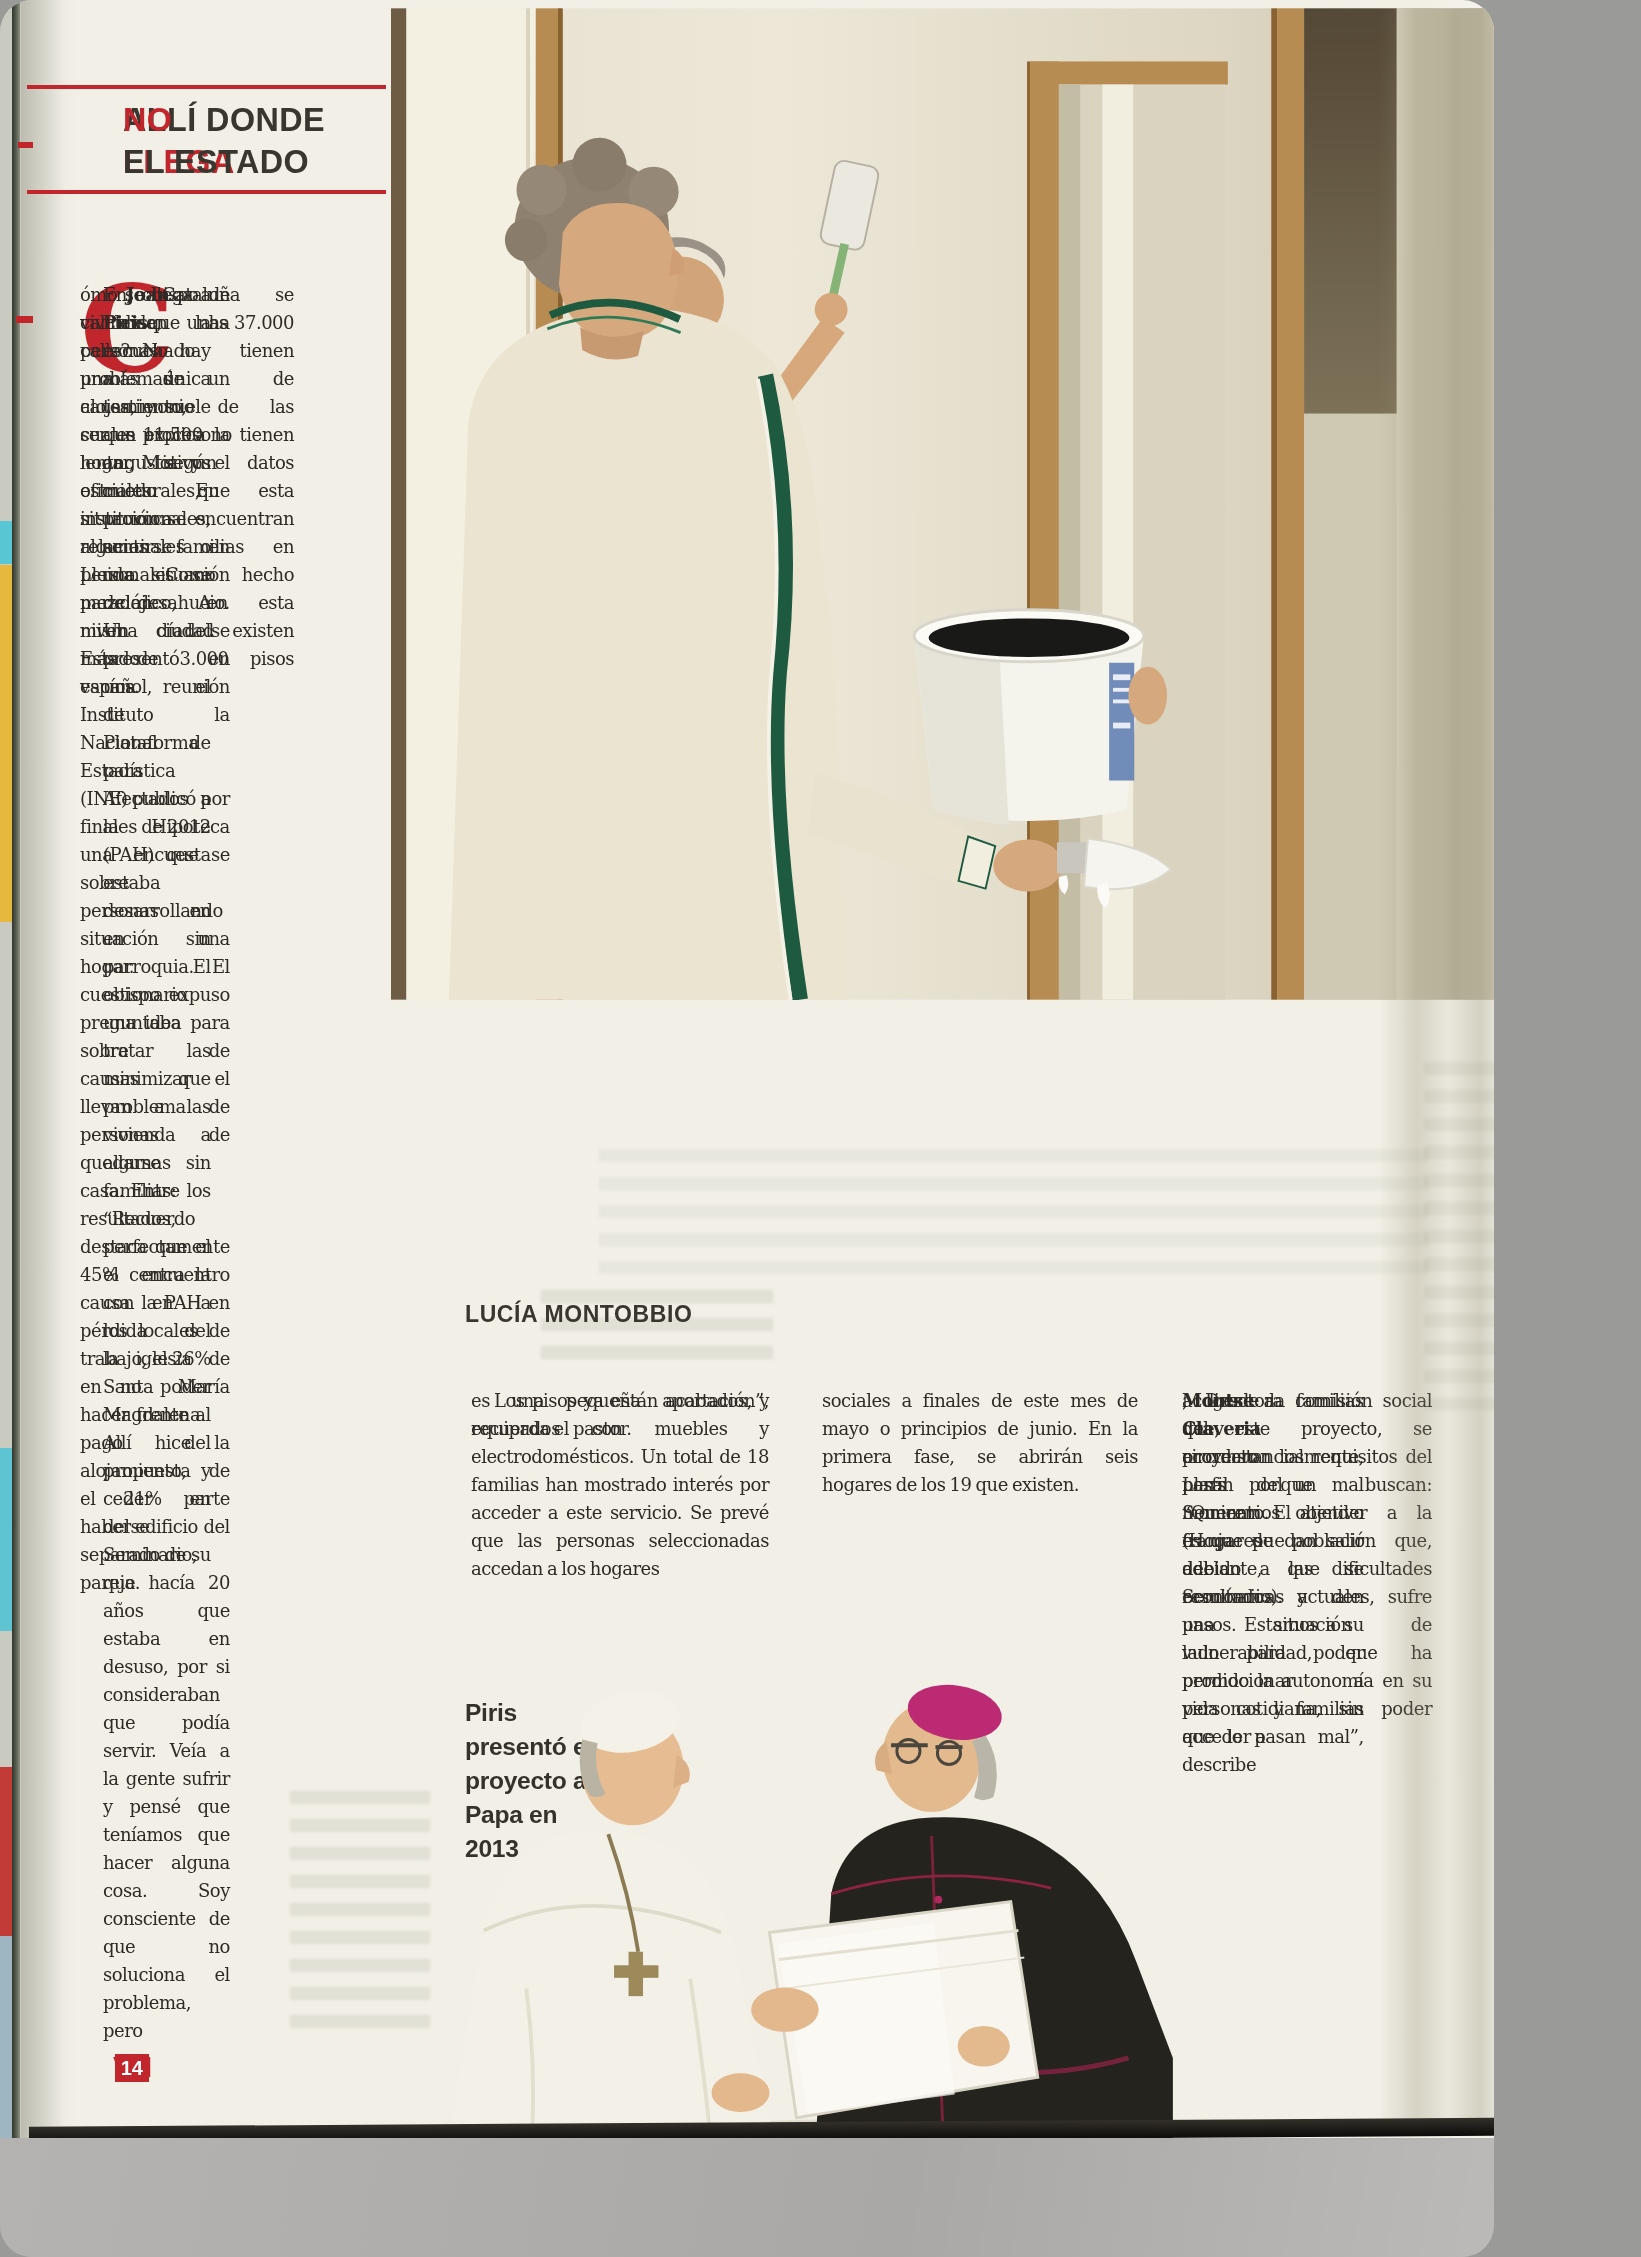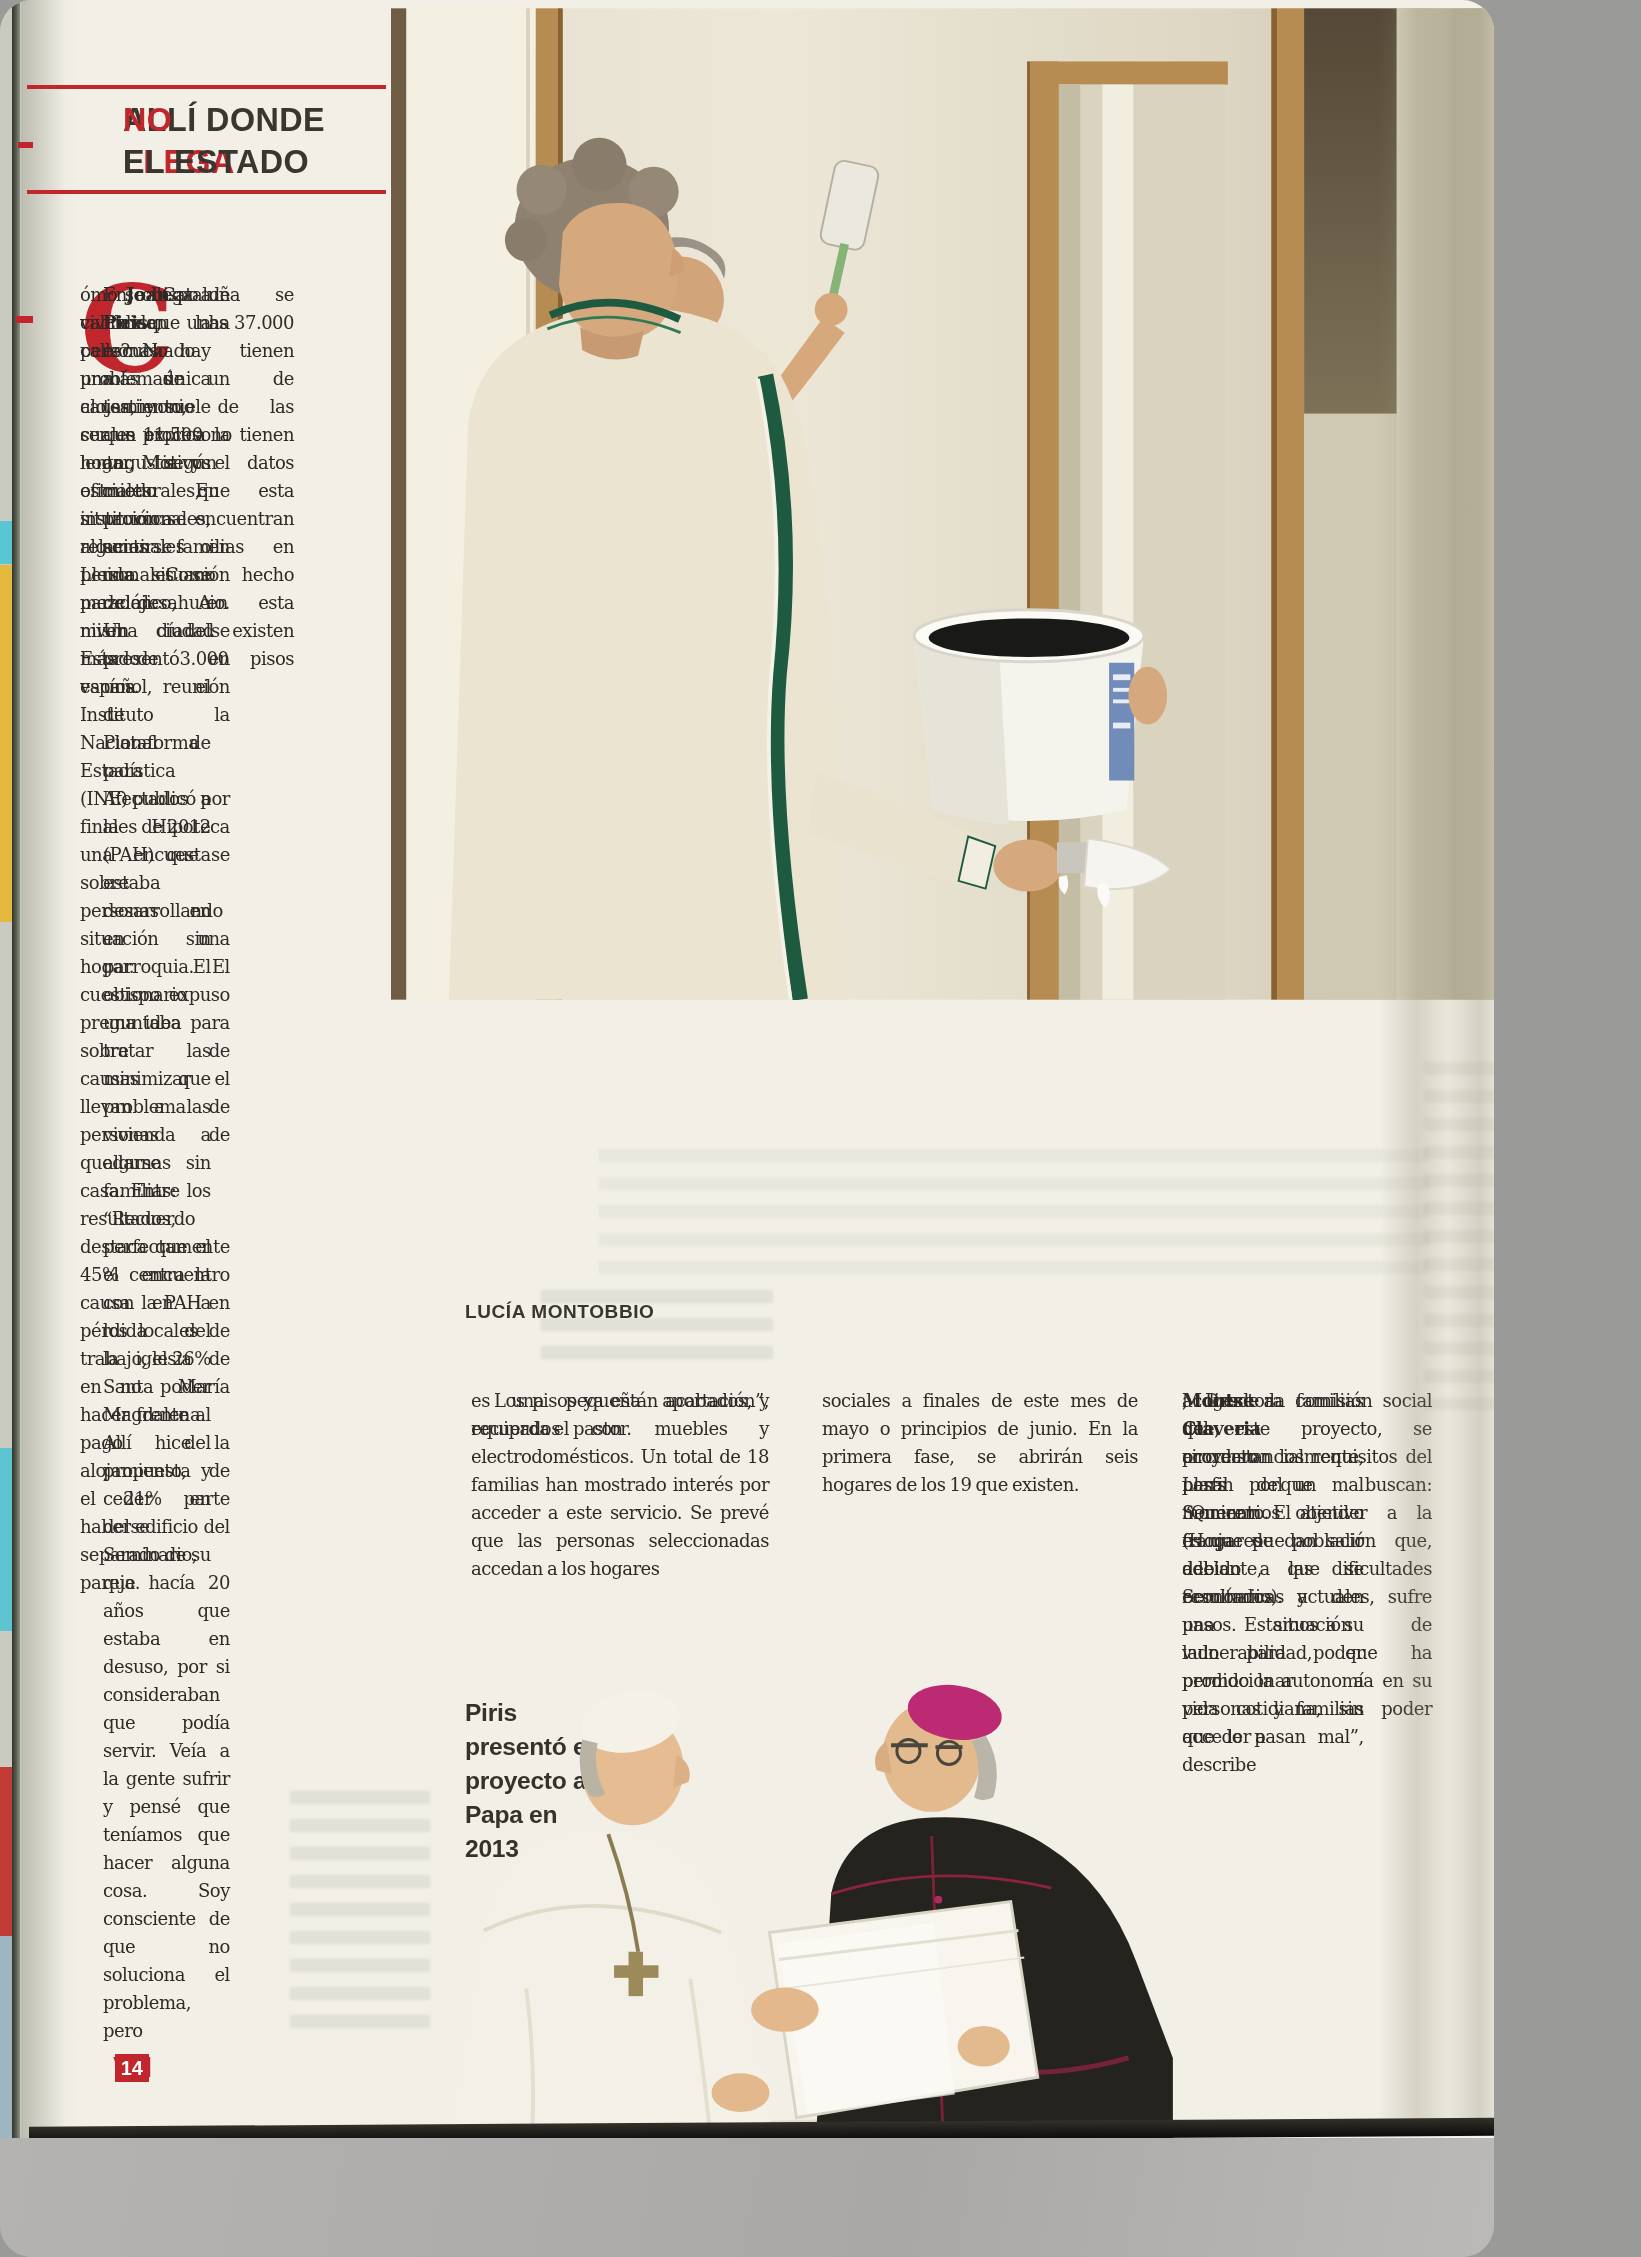--- a/index.html
+++ b/index.html
@@ -60,21 +60,21 @@
   .col2{left:463px;top:1379px;width:314px;height:317px;}
   .col3{left:814px;top:1379px;width:332px;height:333px;}
   .col4{left:1174px;top:1379px;width:266px;height:681px;}
   .bname{font-weight:bold;}
 
   
   .headline{left:409px;top:1004px;width:1139px;height:290px;color:var(--headline);
         font-family:"Liberation Sans",sans-serif;font-weight:400;}
   .headline .hl{position:static;display:block;font-size:122px;line-height:125px;letter-spacing:0px;
         transform:scaleX(.80);transform-origin:0 50%;white-space:nowrap;width:1448px;}
-  .byline{left:465px;top:1301px;width:309px;font-weight:bold;font-size:19px;letter-spacing:0.6px;color:#39352f;}
+  .byline{left:465px;top:1301px;width:309px;font-weight:bold;font-size:23px;letter-spacing:0.6px;color:#39352f;}
   .caption{left:465px;top:1696px;width:147px;font-weight:bold;font-size:24.6px;line-height:34px;
         color:#35322c;letter-spacing:-0.3px;}
 
   
   .vnlogo{left:113px;top:2053px;height:29px;display:flex;align-items:center;position:absolute;}
   .vnlogo span{position:static;}
   .vn-letters{color:var(--accent);font-weight:bold;font-size:29px;letter-spacing:-1px;line-height:29px;}
   .vn-box{display:inline-block;background:var(--accent);color:#ffffff;font-weight:bold;font-size:20px;
         line-height:27px;padding:1px 5.8px 0 5.8px;margin-left:1.9px;}
 

